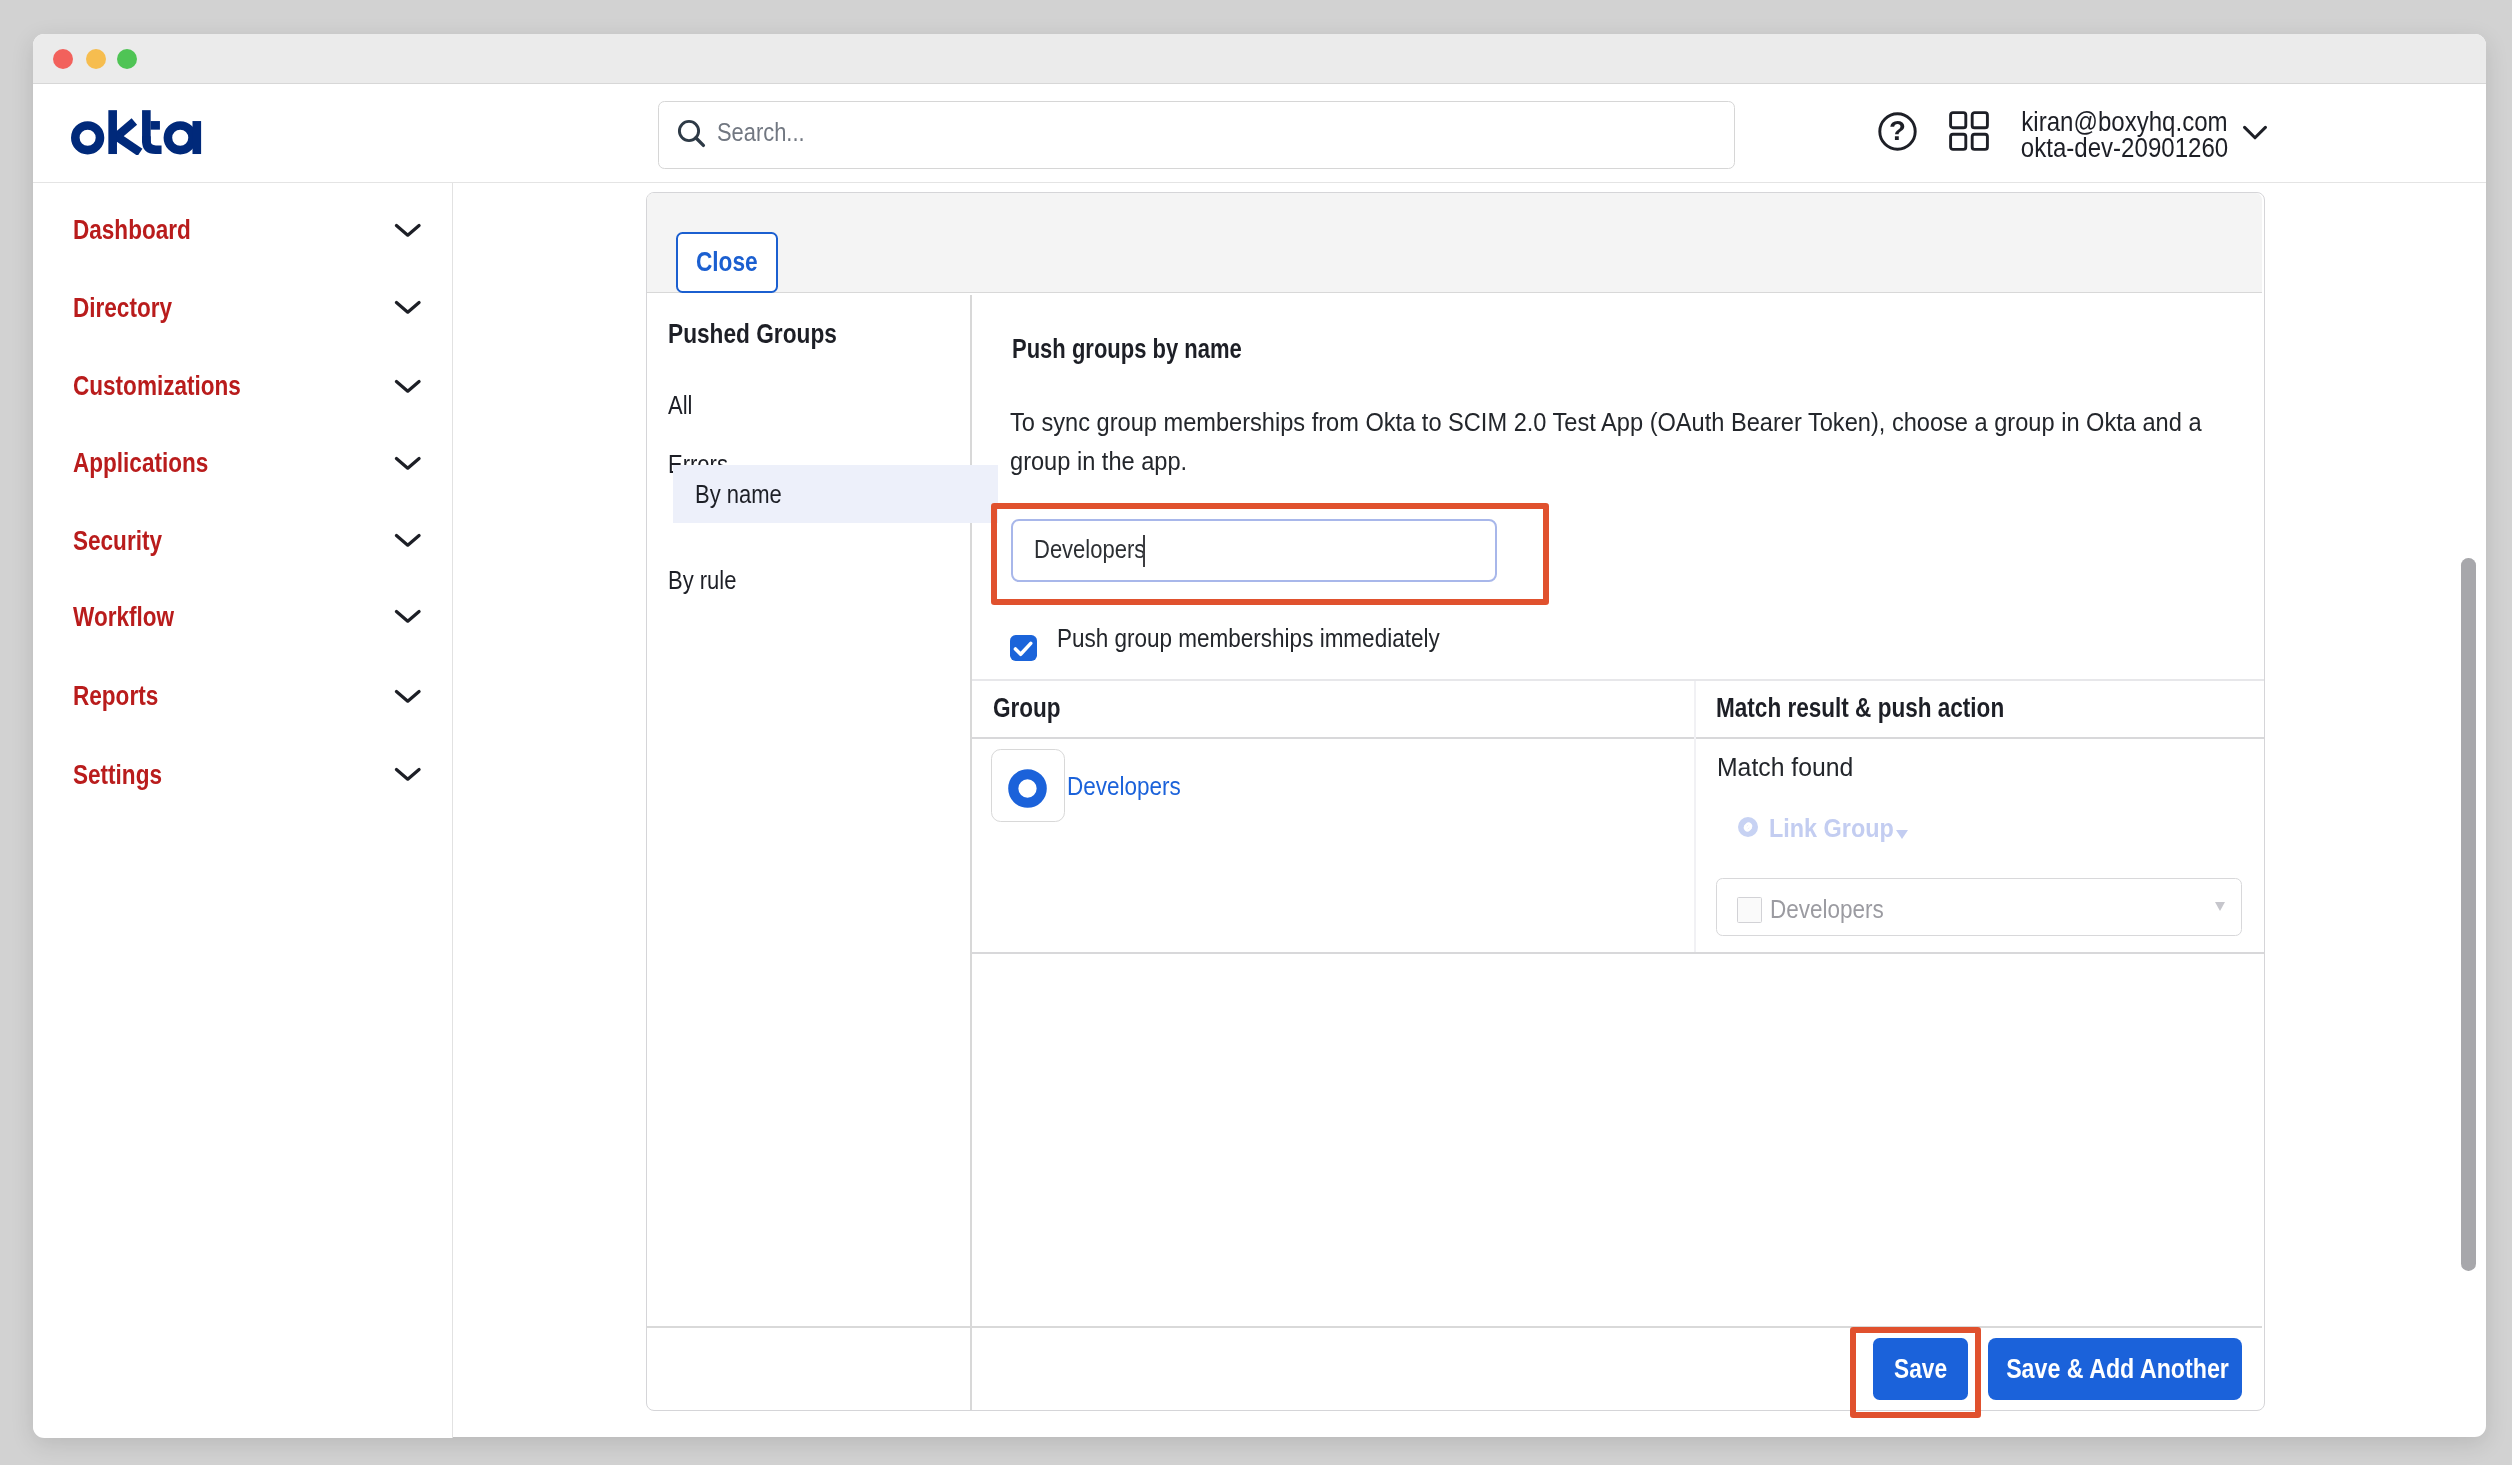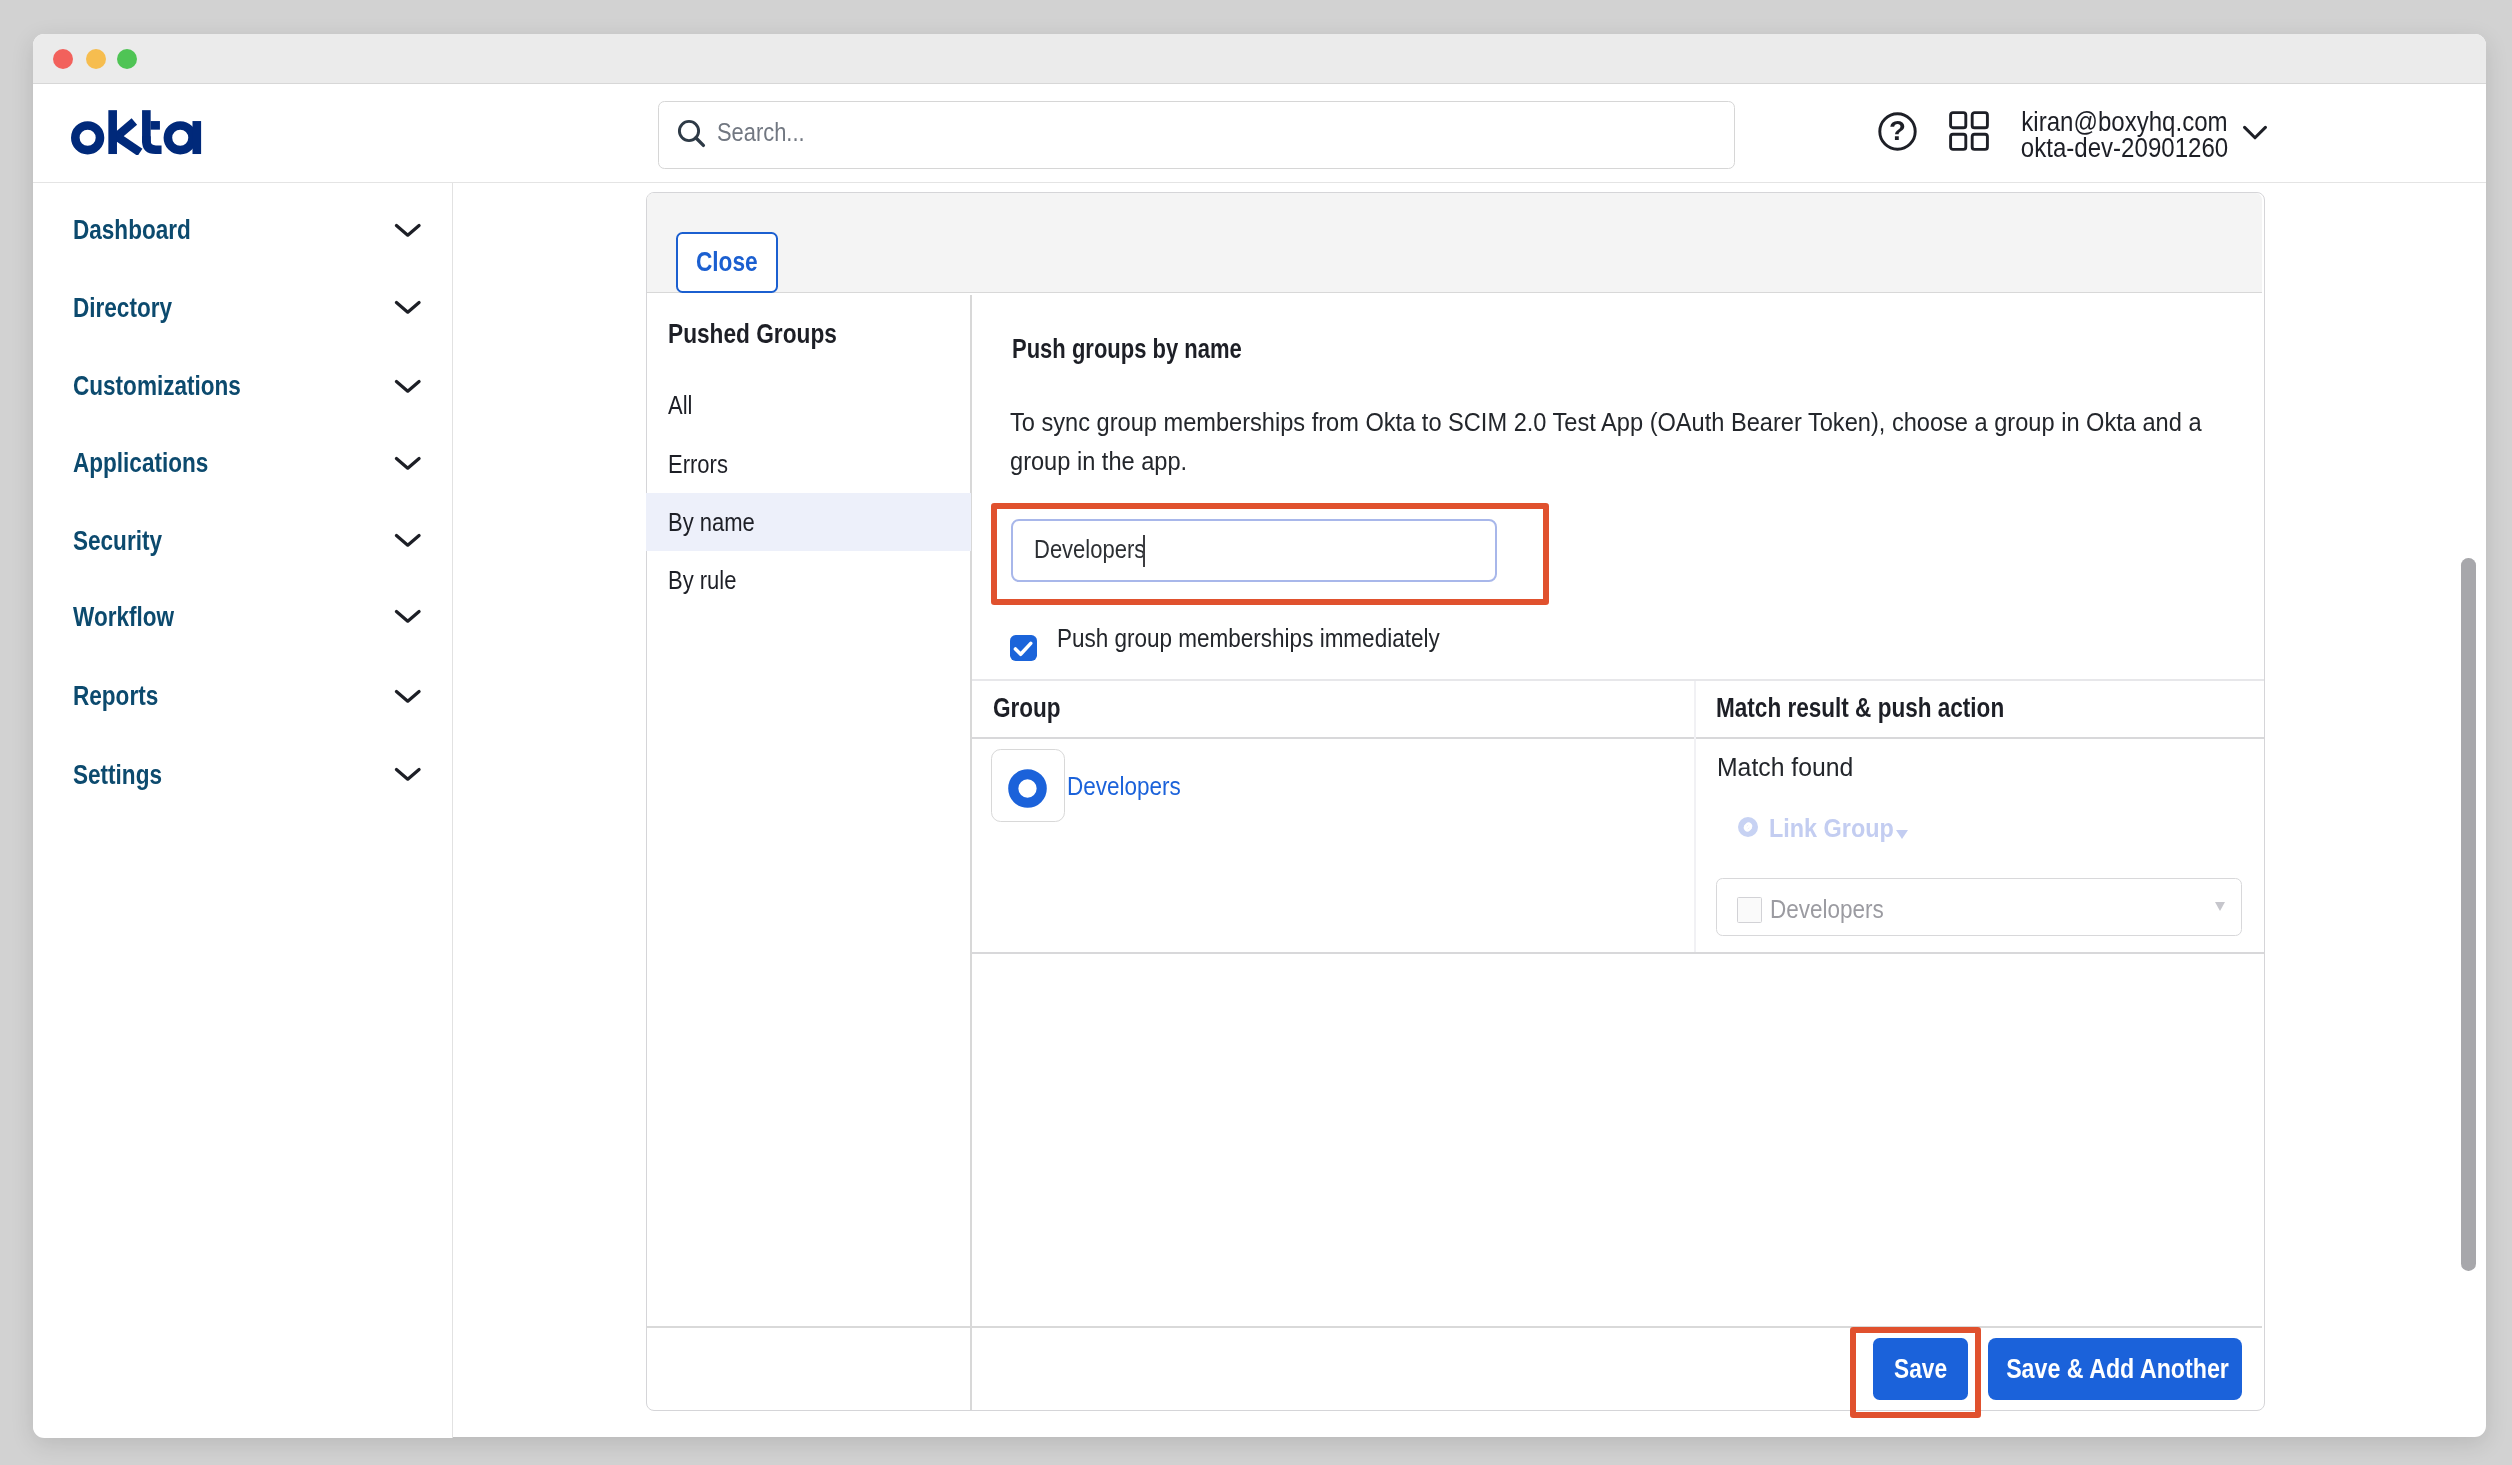--- a/index.html
+++ b/index.html
@@ -14,21 +14,21 @@
   #titlebar { left:33px; top:34px; width:2453px; height:50px; background:#ebebeb; border-bottom:0.8px solid #d7d7d7; border-radius:11.3px 11.3px 0 0; }
   .dot { width:20px; height:20px; border-radius:50%; top:49px; }
   #dot-r { left:53px; background:#f2615c; }
   #dot-y { left:86px; background:#f6bd4f; }
   #dot-g { left:117px; background:#4fc455; }
   #apphead { left:33px; top:84px; width:2453px; height:99px; background:#fff; border-bottom:1.6px solid #e4e4e4; }
   #searchbox { left:658px; top:101px; width:1077px; height:68px; background:#fff; border:1.6px solid #d6d6d6; border-radius:6.5px; }
   #searchtxt { left:717px; top:120px; color:#717781; }
   #userblock { left:2006px; top:109px; width:235px; text-align:center; font-size:27.5px; line-height:26px; color:#1d1f26; white-space:nowrap; }
   #sidebar { left:33px; top:183px; width:420px; height:1255px; background:#fff; border-right:1.6px solid #e2e2e2; border-radius:0 0 0 11.3px; }
-  .navitem { left:73px; color:#0c4a6e; }
+  .navitem { left:73px; color:#b91c1c; }
   .sidechev { left:394px; }
   #panel { left:646px; top:192px; width:1619px; height:1219px; background:#fff; border:1.6px solid #d5d5d8; border-radius:8px; }
   #panelhead { left:647px; top:193px; width:1615px; height:100px; background:#f4f4f4; border-bottom:1.6px solid #d8d8d8; border-radius:6.5px 6.5px 0 0; }
   #closebtn { left:676px; top:212px; width:102px; height:61px; background:#fff; border:2.4px solid #1b5fd0; border-radius:6.5px; color:#1b5fd0; font-size:27px; font-weight:bold; text-align:center; line-height:56px;margin-top:20px; }
   #leftnav-border { left:970px; top:295px; width:1.6px; height:1115px; background:#d8d8d8; }
   #pushedgroups { left:668px; top:321px; }
   .pgitem { left:646px; width:325px; height:58px; line-height:58px; padding-left:22px; font-size:25px; color:#1d1f26; }
   #pg-byname { background:#edf0fa; }
   #heading { left:1012px; top:335px; }
   #para { left:1010px; top:403px; font-size:25px; line-height:39px; color:#23262b; white-space:nowrap; }
@@ -134,21 +134,21 @@
   <svg class="abs sidechev" style="top:767px;" width="27.5" height="14.6" viewBox="0 0 34 18">
     <polyline points="3,3 17,15 31,3" fill="none" stroke="#1d1f26" stroke-width="4" stroke-linecap="round" stroke-linejoin="round"></polyline>
   </svg>
   <div id="panel" class="abs"></div>
   <div id="panelhead" class="abs"></div>
   <div id="closebtn" class="abs"><span class="sx" style="transform:scaleX(0.84); transform-origin:50% 0;">Close</span></div>
   <div id="leftnav-border" class="abs"></div>
   <div id="pushedgroups" class="abs b"><span class="sx" style="transform:scaleX(0.84);">Pushed Groups</span></div>
   <div class="abs pgitem" style="top:376px;"><span class="sx" style="transform:scaleX(0.88);">All</span></div>
   <div class="abs pgitem" style="top:435px;"><span class="sx" style="transform:scaleX(0.88);">Errors</span></div>
-  <div class="abs pgitem" id="pg-byname" style="top:493px;"><span class="sx" style="transform:scaleX(0.88);">By name</span></div>
+  <div class="abs pgitem" id="pg-byname" style="top:465px;margin-left:27px;"><span class="sx" style="transform:scaleX(0.88);">By name</span></div>
   <div class="abs pgitem" style="top:551px;"><span class="sx" style="transform:scaleX(0.88);">By rule</span></div>
   <div id="heading" class="abs b34"><span class="sx" style="transform:scaleX(0.80);">Push groups by name</span></div>
   <div id="para" class="abs"><span class="sx" style="transform:scaleX(0.944);">To sync group memberships from Okta to SCIM 2.0 Test App (OAuth Bearer Token), choose a group in Okta and a<br>group in the app.</span></div>
   <div id="orangebox1" class="abs"></div>
   <div id="nameinput" class="abs"></div>
   <div id="inputtxt" class="abs t"><span class="sx" style="transform:scaleX(0.88);">Developers</span></div>
   <div id="caret" class="abs"></div>
   <div id="checkbox" class="abs"></div>
   <svg class="abs" style="left:1013px; top:640px;" width="21" height="18" viewBox="0 0 26 22">
     <polyline points="3,11 9.5,17.5 22,4" fill="none" stroke="#fff" stroke-width="4.4" stroke-linecap="round" stroke-linejoin="round"></polyline>

